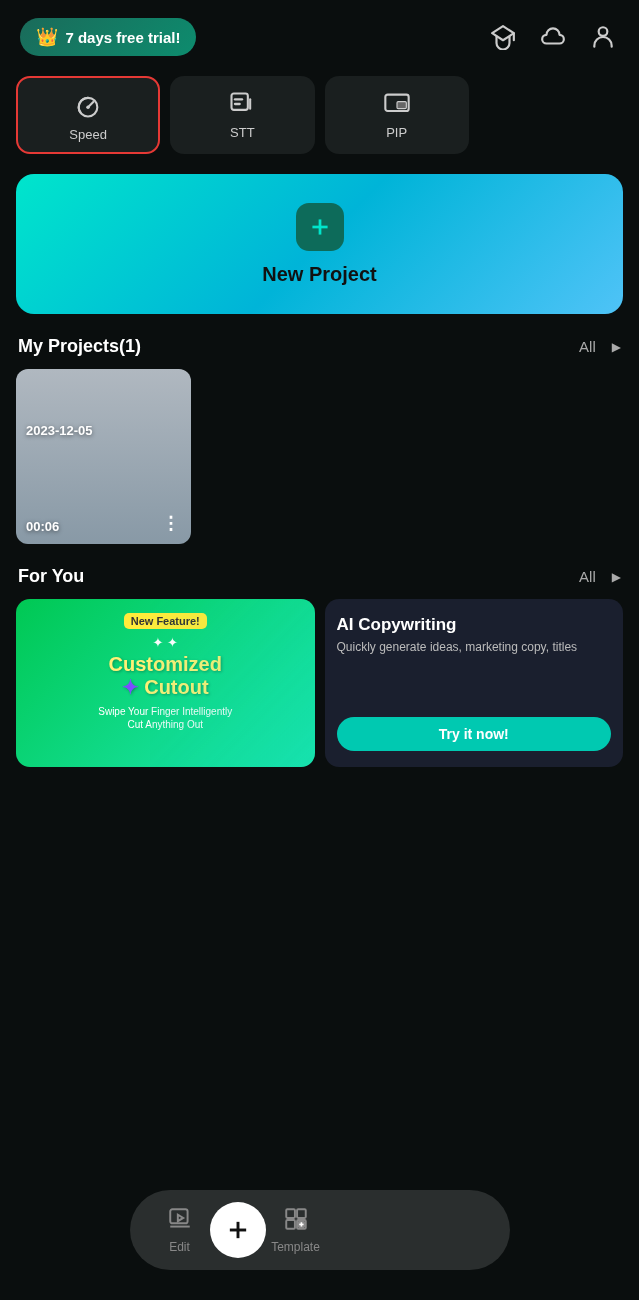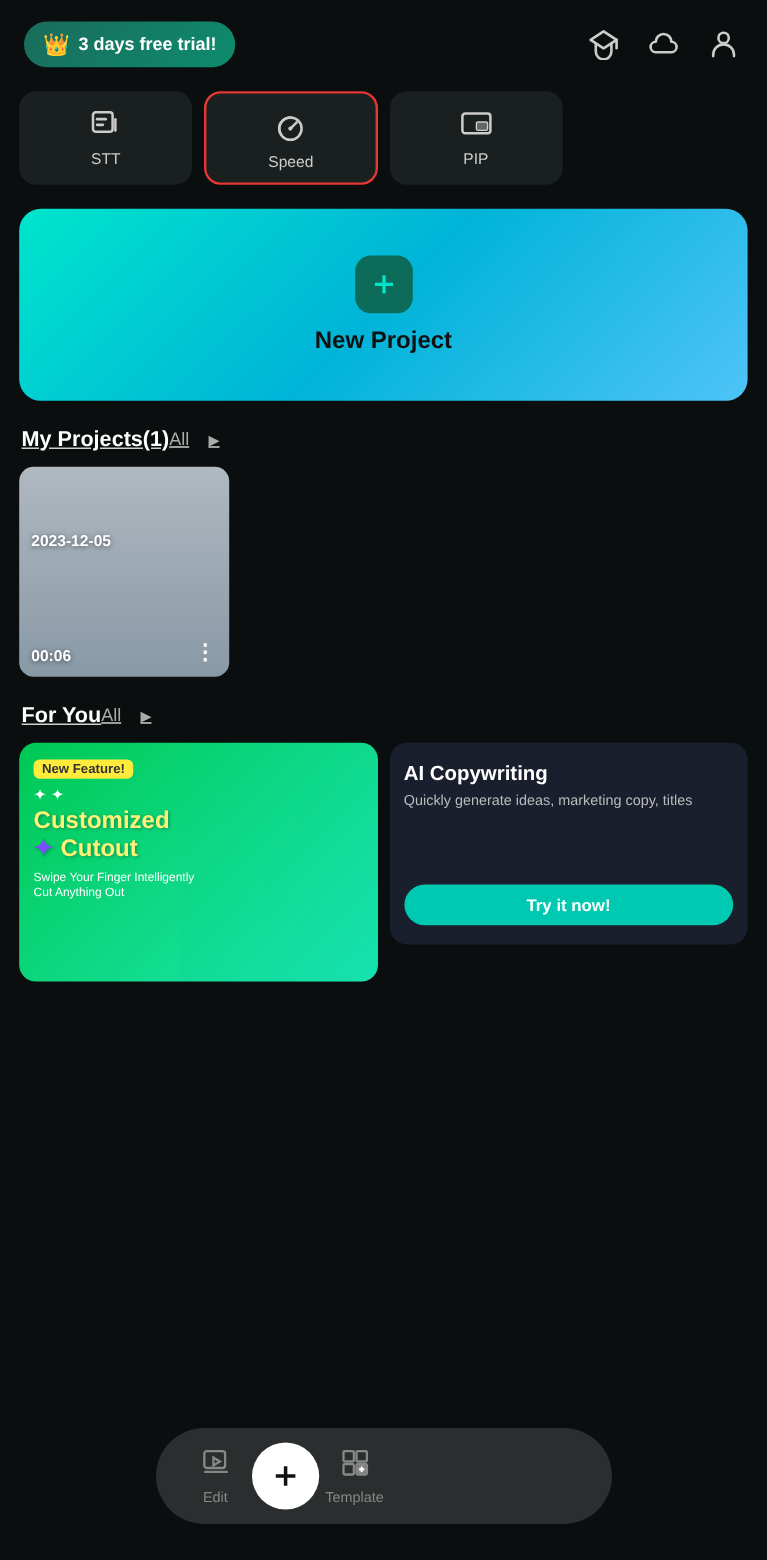--- a/index.html
+++ b/index.html
@@ -90,21 +90,21 @@
     .tool-label {
       font-size: 13px;
       color: #ccc;
     }
 
     
     .new-project-banner {
       margin: 4px 16px 16px 16px;
       background: linear-gradient(135deg, #00e5cc, #00b4d8, #4fc3f7);
       border-radius: 18px;
-      height: 160px;
+      height: 140px;
       display: flex;
       flex-direction: column;
       align-items: center;
       justify-content: center;
       gap: 12px;
       cursor: pointer;
     }
     .plus-circle {
       width: 48px;
       height: 48px;
@@ -124,22 +124,22 @@
     .new-project-label {
       font-size: 20px;
       font-weight: 700;
       color: #111;
     }
 
     
     .section-header {
       display: flex;
       align-items: center;
+      justify-content: space-between;
       padding: 6px 18px 12px 18px;
-      text-decoration: underline;
     }
     .section-title {
       font-size: 18px;
       font-weight: 700;
       color: #fff;
     }
     .all-link {
       font-size: 15px;
       color: #aaa;
       display: flex;
@@ -204,21 +204,22 @@
     }
     .for-you-card {
       border-radius: 14px;
       overflow: hidden;
       cursor: pointer;
     }
     .card-left {
       background: linear-gradient(135deg, #00c853, #1de9b6);
       padding: 0;
       position: relative;
-      height: 199px;
+      height: 168px;
+      text-align: center;
     }
     .card-left-content {
       padding: 12px;
     }
     .new-feature-badge {
       background: #ffeb3b;
       color: #333;
       font-size: 11px;
       font-weight: 700;
       border-radius: 5px;
@@ -323,21 +324,21 @@
       fill: none;
       stroke-width: 2.5;
     }
   </style>
 </head>
 <body>
 
 <div class="header">
   <div class="trial-badge">
     <span class="crown-icon">👑</span>
-    <span>3 days free trial!</span>
+    <span>7 days free trial!</span>
   </div>
   <div class="header-icons">
     <div class="header-icon">
       <svg viewBox="0 0 24 24">
           <polygon points="12 2 22 8.5 12 15 2 8.5"></polygon>
           <path d="M6 11.5v6a6 6 0 0 0 12 0v-6"></path>
           <line x1="22" y1="8.5" x2="22" y2="15"></line>
         </svg>
     </div>
     <div class="header-icon">
@@ -348,37 +349,37 @@
     <div class="header-icon">
       <svg viewBox="0 0 24 24">
           <circle cx="12" cy="7" r="4"></circle>
           <path d="M4 21v-1a8 8 0 0 1 16 0v1"></path>
         </svg>
     </div>
   </div>
 </div>
 
 <div class="tool-grid">
+  <div class="tool-item selected">
+    <svg viewBox="0 0 24 24">
+      <circle cx="12" cy="13" r="8" stroke-dasharray="none"></circle>
+      <path d="M12 13 L16.5 8.5"></path>
+      <circle cx="12" cy="13" r="1.5" fill="#ccc" stroke="none"></circle>
+      <path d="M5.5 17.5 A8 8 0 0 1 12 5"></path>
+    </svg>
+    <span class="tool-label">Speed</span>
+  </div>
   <div class="tool-item">
     <svg viewBox="0 0 24 24">
       <rect x="3" y="3" width="14" height="14" rx="2"></rect>
       <path d="M19 8v8"></path>
       <rect x="5" y="7" width="8" height="2" rx="1" fill="#ccc" stroke="none"></rect>
       <rect x="5" y="11" width="6" height="2" rx="1" fill="#ccc" stroke="none"></rect>
     </svg>
     <span class="tool-label">STT</span>
-  </div>
-  <div class="tool-item selected">
-    <svg viewBox="0 0 24 24">
-      <circle cx="12" cy="13" r="8" stroke-dasharray="none"></circle>
-      <path d="M12 13 L16.5 8.5"></path>
-      <circle cx="12" cy="13" r="1.5" fill="#ccc" stroke="none"></circle>
-      <path d="M5.5 17.5 A8 8 0 0 1 12 5"></path>
-    </svg>
-    <span class="tool-label">Speed</span>
   </div>
   <div class="tool-item">
     <svg viewBox="0 0 24 24">
       <rect x="2" y="4" width="20" height="14" rx="2"></rect>
       <rect x="12" y="10" width="8" height="6" rx="1" fill="#666" stroke="#ccc" stroke-width="1"></rect>
     </svg>
     <span class="tool-label">PIP</span>
   </div>
 </div>
 

